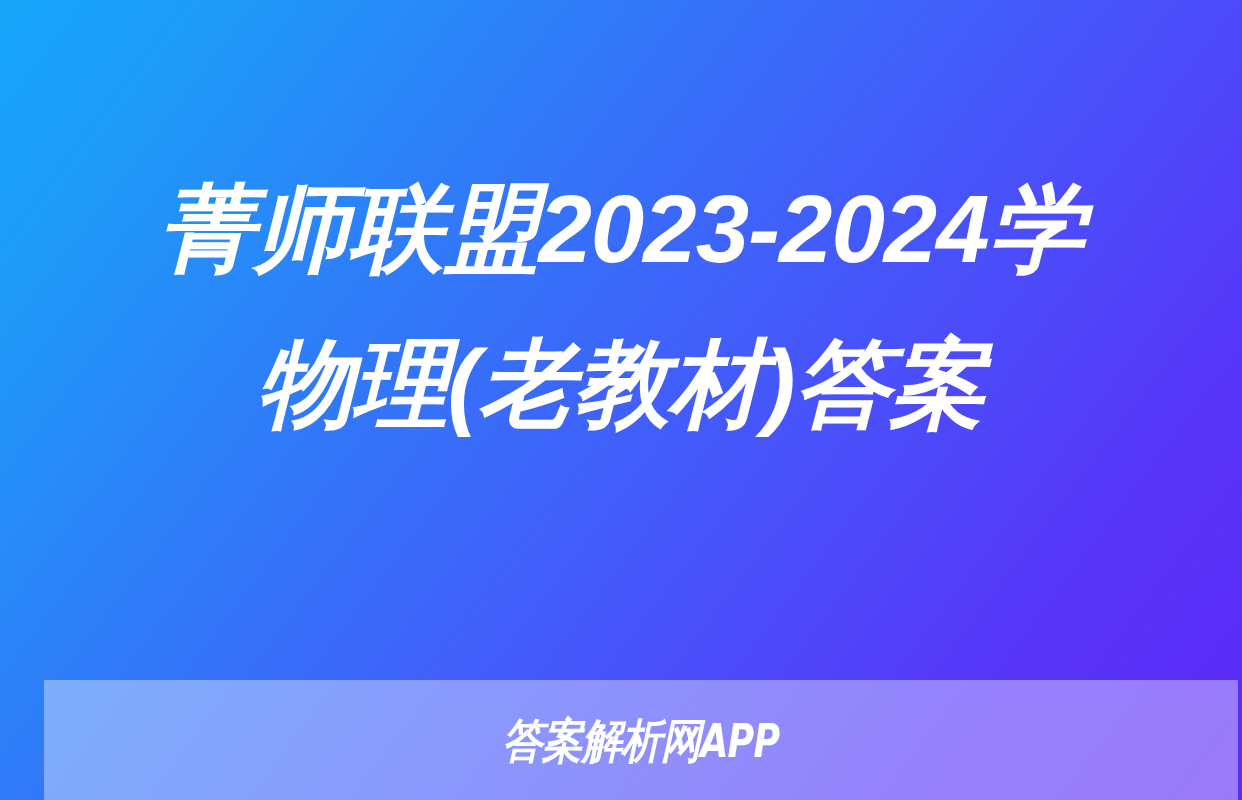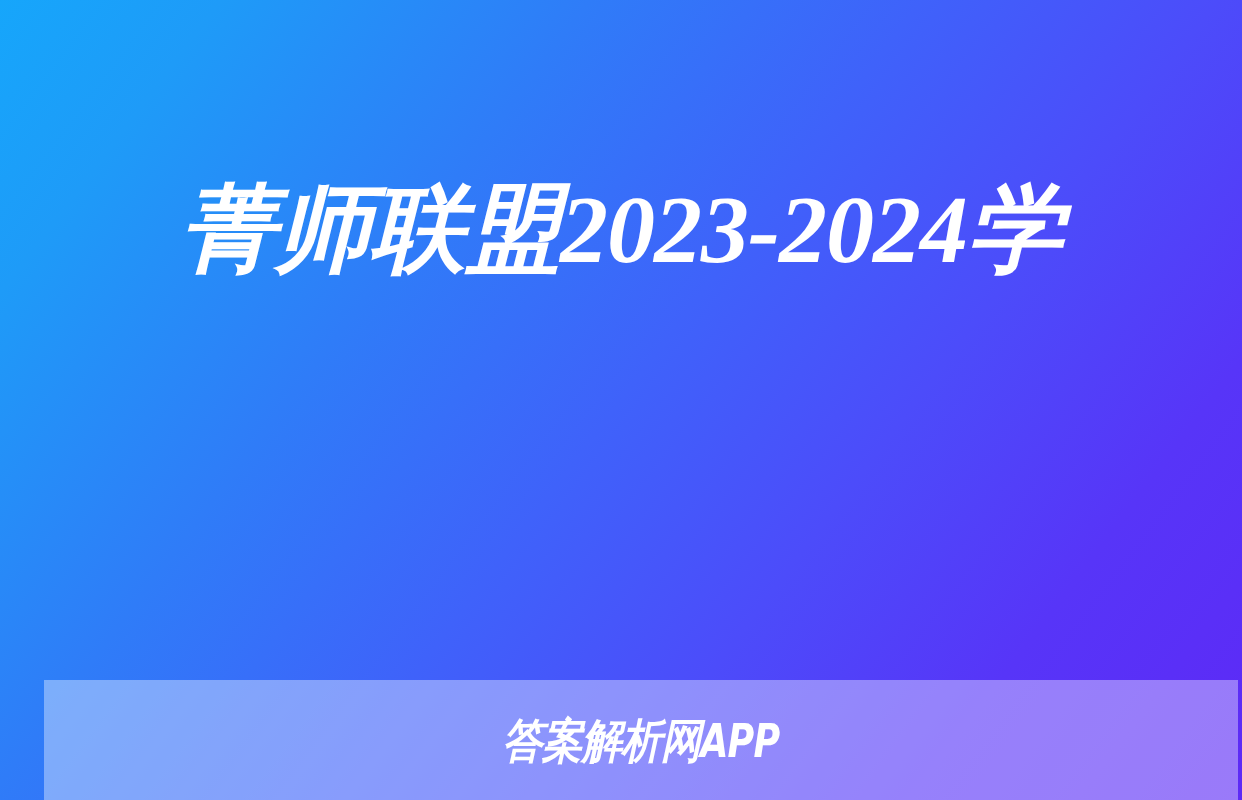--- a/index.html
+++ b/index.html
@@ -39,21 +39,21 @@
     right: 0;
     top: 152px;
     padding: 0 28px;
     box-sizing: border-box;
     text-align: center;
   }
 
   .title-line {
     display: block;
     color: #ffffff;
-    font-family: Liberation Serif, serif;
+    font-family: Liberation Sans, sans-serif;
     font-size: 96px;
     font-weight: bold;
     font-style: italic;
     line-height: 155px;
     letter-spacing: -1px;
     white-space: nowrap;
     text-rendering: geometricPrecision;
   }
 
   
@@ -85,19 +85,20 @@
     margin-top: 1px;
   }
 </style>
 </head>
 <body>
 
 <div id="promo-card">
 
   <div id="title-block">
     <span class="title-line">菁师联盟2023-2024学</span>
+    <span class="title-line">物理(老教材)答案</span>
   </div>
 
   <div id="footer-banner">
     <span id="watermark-text">答案解析网APP</span>
   </div>
 
 </div>
 
 </body></html>

